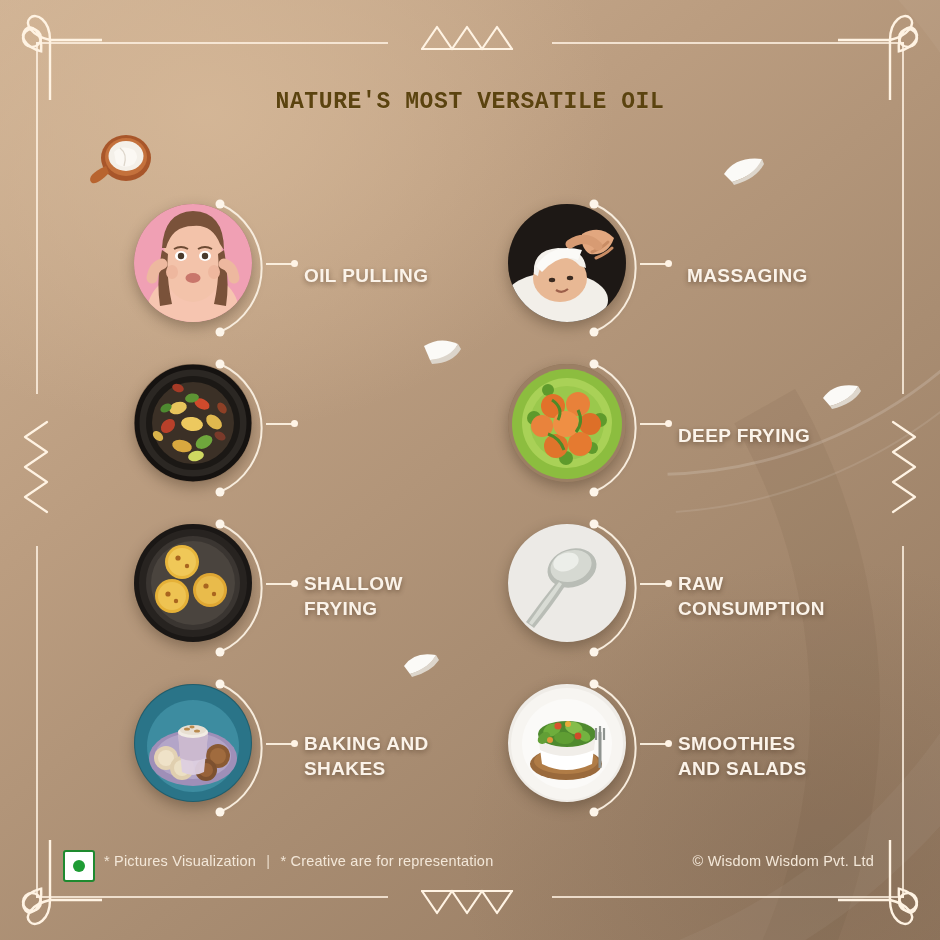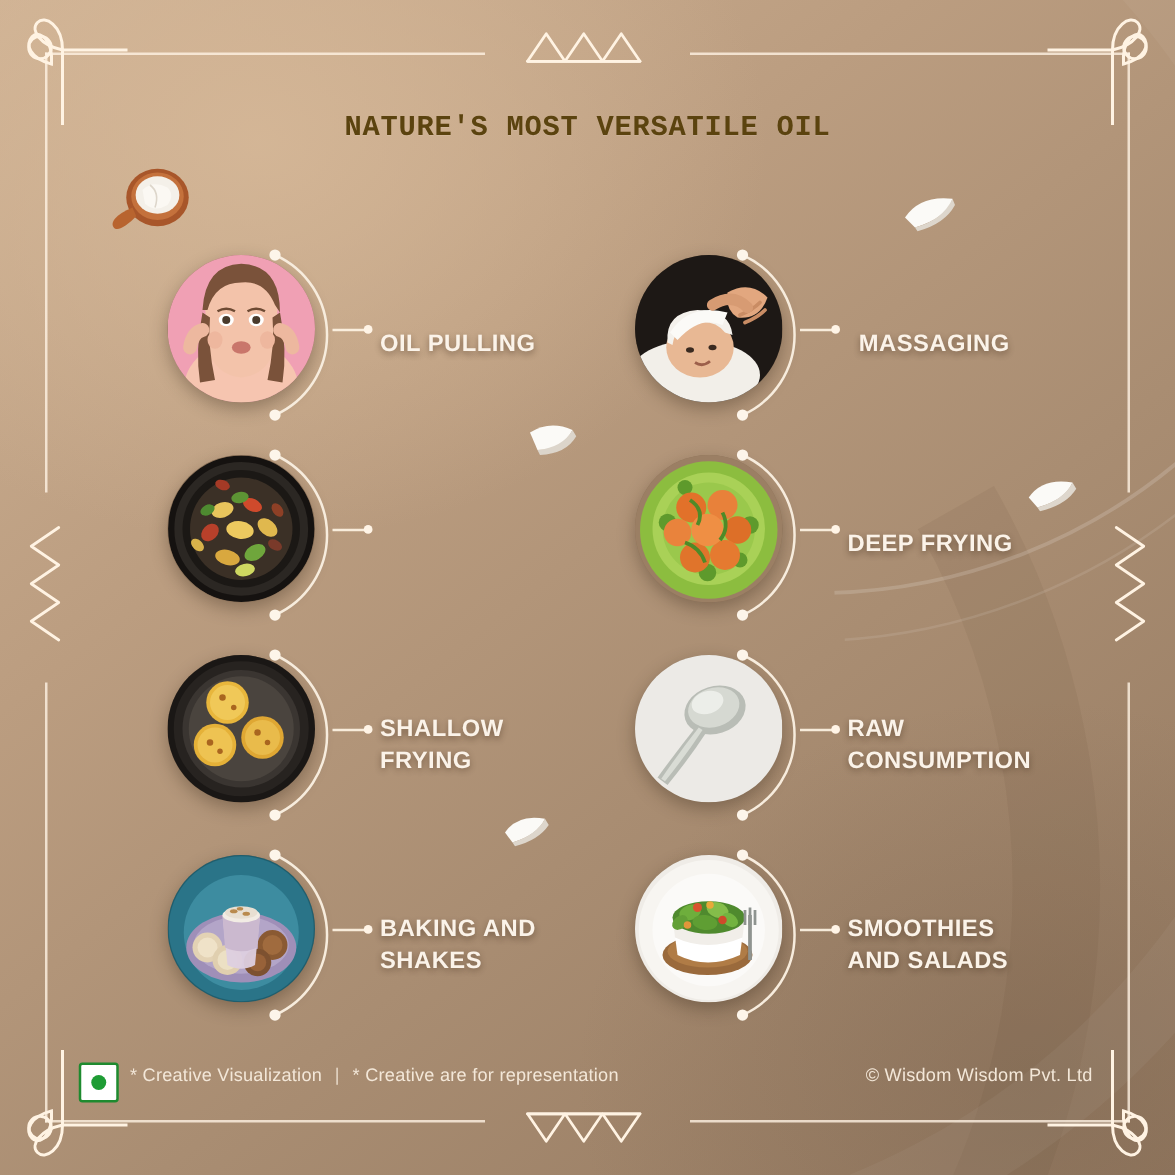--- a/index.html
+++ b/index.html
@@ -541,20 +541,20 @@
       </div>
     </div>
 
   </div>
 
   <div class="footer">
     <div class="veg-mark">
       <div class="veg-dot"></div>
     </div>
     <div class="foot-note">
-      <span>* Creative Visualization</span>
+      <span>* Pictures Visualization</span>
       <span class="sep">|</span>
       <span>* Creative are for representation</span>
     </div>
     <div class="foot-copy">© Wisdom Wisdom Pvt. Ltd</div>
   </div>
 
 </div>
 
 </body></html>

